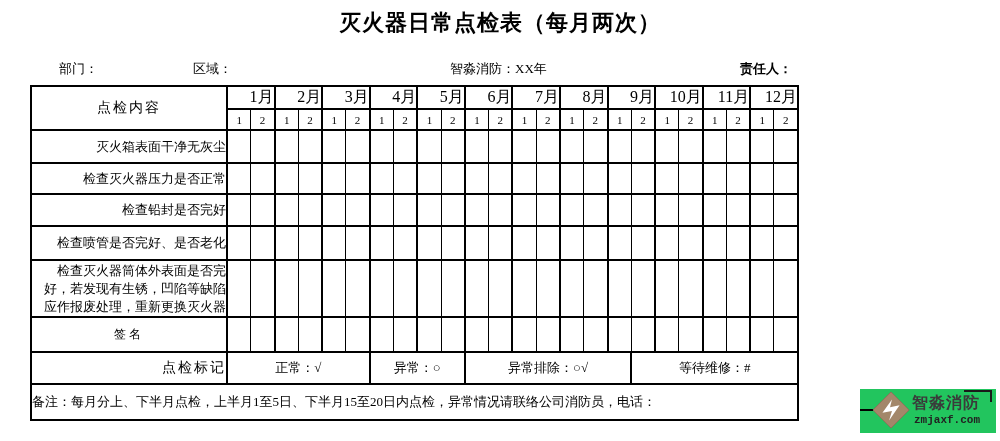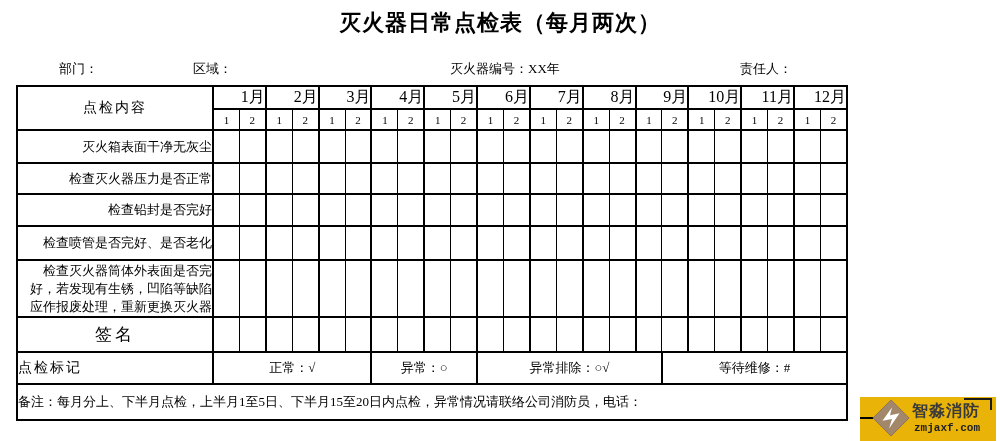--- a/index.html
+++ b/index.html
@@ -10,45 +10,45 @@
   .title{
     position:absolute;top:8px;left:0;width:100%;text-align:center;
     font-size:22px;font-weight:bold;letter-spacing:1px;
     font-family:"DejaVu Sans","Liberation Sans",sans-serif;
   }
   .info-row{position:absolute;top:60px;left:0;width:100%;height:18px;font-size:13px;margin-left:45px;}
   .info-item{position:absolute;white-space:nowrap;}
   .i-dept{left:14px;}
   .i-area{left:148px;}
   .i-no{left:405px;}
-  .i-resp{left:695px;}
+  .i-resp{left:695px;font-weight:bold;}
 
   table.check{
-    position:absolute;left:16px;top:85px;width:832px;
+    position:absolute;left:30px;top:85px;width:769px;
     border-collapse:collapse;table-layout:fixed;
     border:2px solid #000;
   }
   table.check td, table.check th{
     border:1px solid #000;border-top-width:2px;border-bottom-width:2px;
     padding:0;font-weight:normal;overflow:hidden;vertical-align:middle;
   }
   col.c-label{width:196px;}
   .mstart{border-left-width:2px !important;}
   .chead{font-size:14px;text-align:center;letter-spacing:2px;}
   .month{font-size:16px;text-align:right;}
   .half{font-size:11px;text-align:center;}
   .rowlabel{font-size:13px;text-align:right;padding:2px 4px 2px 5px;line-height:18px;border-radius:7px;}
-  .sig{font-size:17px;text-align:center;letter-spacing:3px;}
-  .marklabel{font-size:14px;text-align:left;letter-spacing:2px;font-family:Liberation Serif, serif;}
+  .sig{font-size:12px;text-align:center;letter-spacing:3px;}
+  .marklabel{font-size:14px;text-align:right;letter-spacing:2px;font-family:Liberation Serif, serif;}
   .markcell{font-size:13px;text-align:center;}
   .notecell{font-size:13px;text-align:left;padding:2px 6px;}
 
   .logo{
-    position:absolute;right:4px;bottom:0;width:136px;height:44px;
-    background:#eab308;z-index:5;margin-top:48px;
+    position:absolute;right:4px;bottom:8px;width:136px;height:44px;
+    background:#22c55e;z-index:5;margin-top:48px;
   }
   .logo .lead-line{
     position:absolute;left:0;top:20px;width:20px;height:2px;background:#000;
   }
   .logo .corner{
     position:absolute;right:4px;top:1px;width:26px;height:10px;
     border-top:2px solid #1a1a1a;border-right:2px solid #1a1a1a;
   }
   .logo .diamond{position:absolute;left:12px;top:2px;}
   .logo .brand{
@@ -63,21 +63,21 @@
 </head>
 <body>
 
 <div class="page">
 
   <div class="title">灭火器日常点检表（每月两次）</div>
 
   <div class="info-row">
     <span class="info-item i-dept">部门：</span>
     <span class="info-item i-area">区域：</span>
-    <span class="info-item i-no">灭火器编号：XX年</span>
+    <span class="info-item i-no">智淼消防：XX年</span>
     <span class="info-item i-resp">责任人：</span>
   </div>
 
   <table class="check">
     <colgroup>
       <col class="c-label">
       <col>
         <col>
         <col>
         <col>

